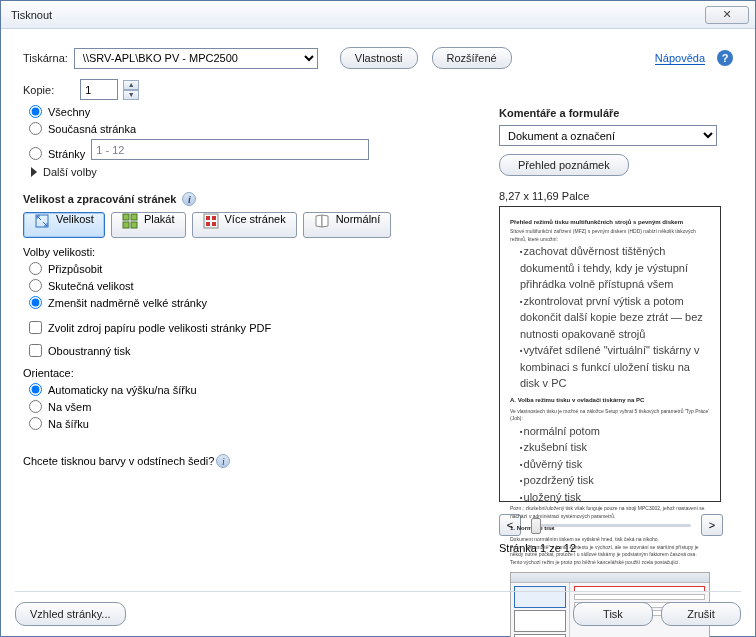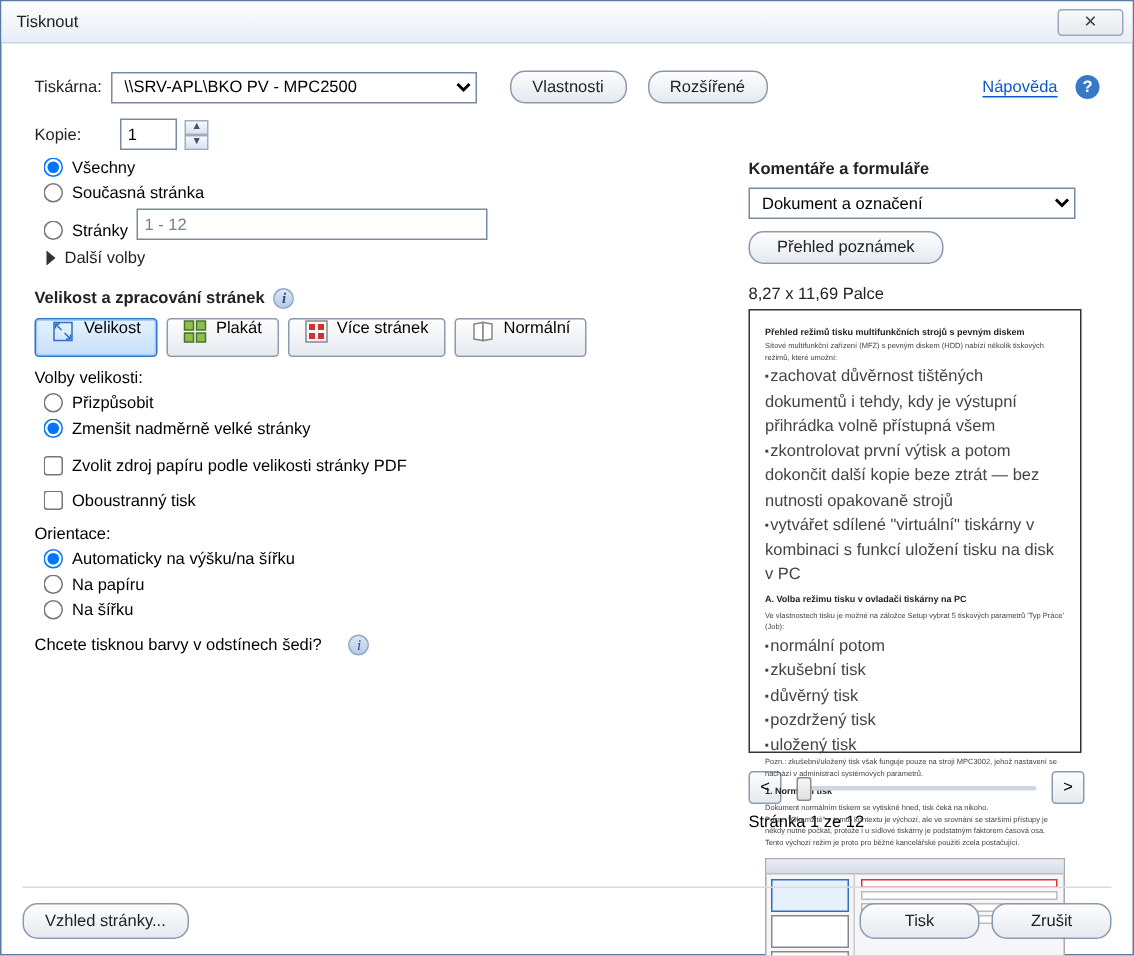--- a/index.html
+++ b/index.html
@@ -17,34 +17,34 @@
 .copies { width:38px; text-align:left;}
 .spinner { display:inline-flex; flex-direction:column; margin-left:-1px;}
 .spin-btn { width:16px; height:10px; border:1px solid #9aadc4; background:linear-gradient(#f6f8fb,#dbe3ef); display:flex; align-items:center; justify-content:center; font-size:7px; color:#456; cursor:default;}
 .btn { height:22px; padding:0 14px; border:1px solid #8b99ac; border-radius:10px; background:linear-gradient(#fdfdfd,#e5e9f0); color:#222; cursor:default; display:inline-flex; align-items:center; justify-content:center;}
 .link { color:#0a58c9; text-decoration:none; border-bottom:1px solid #0a58c9; }
 .help-icon { width:16px; height:16px; border-radius:50%; background:#3778c7; color:#fff; display:inline-flex; align-items:center; justify-content:center; margin-left:6px; font-weight:bold;}
 .section-title { font-weight:bold; color:#222; margin:6px 0 6px 0; display:flex; align-items:center; gap:6px;}
 .info-icon { width:14px; height:14px; border-radius:50%; background:linear-gradient(#dbe6f4,#b7cbe6); border:1px solid #8fa8c8; display:inline-flex; align-items:center; justify-content:center; color:#2a4d7a; font-style:italic; font-family:Georgia,serif; font-size:10px;}
 .radio-row, .check-row { display:flex; align-items:flex-end; gap:6px; margin:4px 0 4px 6px;}
 input[type=radio], input[type=checkbox] { margin:0; width:13px; height:13px;}
-.pages-input { width:234px; background:#fff; color:#7a7f87;}
+.pages-input { width:278px; background:#fff; color:#7a7f87;}
 .expand { display:flex; align-items:center; gap:6px; margin:6px 0 2px 8px; color:#222;}
 .tri { display:inline-block; width:0; height:0; border-top:5px solid transparent; border-bottom:5px solid transparent; border-left:6px solid #333; }
 .btn-group { display:flex; gap:6px; margin:6px 0 8px 0;}
 .toggle-btn { height:26px; border:1px solid #8b99ac; border-radius:3px; background:linear-gradient(#fdfdfd,#e5e9f0); display:flex; align-items:flex-start; padding:0 10px; gap:6px; cursor:default;}
 .toggle-btn.active { background:linear-gradient(#e6f2fd,#c6e0fb); border-color:#2f75c6; box-shadow: inset 0 0 0 1px #a7cdf5;}
 .toggle-icon { width:16px; height:16px; display:inline-flex; align-items:center; justify-content:center;}
 .toggle-icon svg { width:16px; height:16px; }
 .left-col { position:absolute; left:22px; top:46px; width:470px; }
 .right-col { position:absolute; right:32px; top:100px; width:224px; }
 .preview-box { width:222px; height:296px; border:1px solid #333; background:#fff; margin-top:4px; position:relative; padding:12px 10px;}
 .prev-title { font-size:6px; font-weight:bold; color:#222; margin-bottom:3px;}
 .prev-body { font-size:5px; color:#444; line-height:1.5; }
-.bullets { }
+.bullets { margin-left:10px;}
 .bullets div::before { content:"■ "; font-size:4px; vertical-align:middle;}
 .prev-shot { border:1px solid #aaa; background:#f6f6f8; height:118px; margin-top:6px; position:relative;}
 .prev-shot .ps-top { height:10px; background:linear-gradient(#e9edf3,#d6dde8); border-bottom:1px solid #bbb;}
 .prev-shot .ps-body { display:flex; height:calc(100% - 10px);}
 .ps-left { width:30%; border-right:1px solid #ccc; padding:3px; display:flex; flex-direction:column; gap:2px;}
 .ps-thumb { border:1px solid #888; height:22px; background:#fff;}
 .ps-thumb.sel { border:1px solid #2f6fc0; background:#e8f1fb;}
 .ps-right { flex:1; padding:3px 4px; display:flex; flex-direction:column; gap:2px;}
 .ps-field { height:6px; border:1px solid #bbb; background:#fff;}
 .ps-field.red { border:1px solid #d33;}
@@ -166,48 +166,52 @@
           <span>Normální</span>
         </div>
       </div>
 
       <div style="margin:2px 0 4px 0;">Volby velikosti:</div>
       <div class="radio-row">
         <input type="radio" name="sz" style="">
         <span>Přizpůsobit</span>
       </div>
       <div class="radio-row">
+        <input type="radio" name="sz" style="">
+        <span>Skutečná velikost</span>
+      </div>
+      <div class="radio-row">
         <input type="radio" name="sz" checked="" style="">
         <span>Zmenšit nadměrně velké stránky</span>
       </div>
 
       <div class="check-row" style="margin-top:12px;">
         <input type="checkbox" style="">
         <span>Zvolit zdroj papíru podle velikosti stránky PDF</span>
       </div>
       <div class="check-row" style="margin-top:10px;">
         <input type="checkbox" style="">
         <span>Oboustranný tisk</span>
       </div>
 
       <div class="orientation-gap">Orientace:</div>
       <div class="radio-row">
         <input type="radio" name="or" checked="" style="">
         <span>Automaticky na výšku/na šířku</span>
       </div>
       <div class="radio-row">
         <input type="radio" name="or" style="">
-        <span>Na papíru</span>
+        <span>Na všem</span>
       </div>
       <div class="radio-row">
         <input type="radio" name="or" style="">
         <span>Na šířku</span>
       </div>
 
-      <div class="row" style="margin-top:10px; gap:18px;">
+      <div class="row" style="margin-top:24px; gap:2px;">
         <span>Chcete tisknou barvy v odstínech šedi?</span>
         <span class="info-icon">i</span>
       </div>
     </div>
 
     <div class="right-col" style="top:72px;">
       <div class="section-title">Komentáře a formuláře</div>
       <select class="combo cm-select">
         <option>Dokument a označení</option>
       </select>

